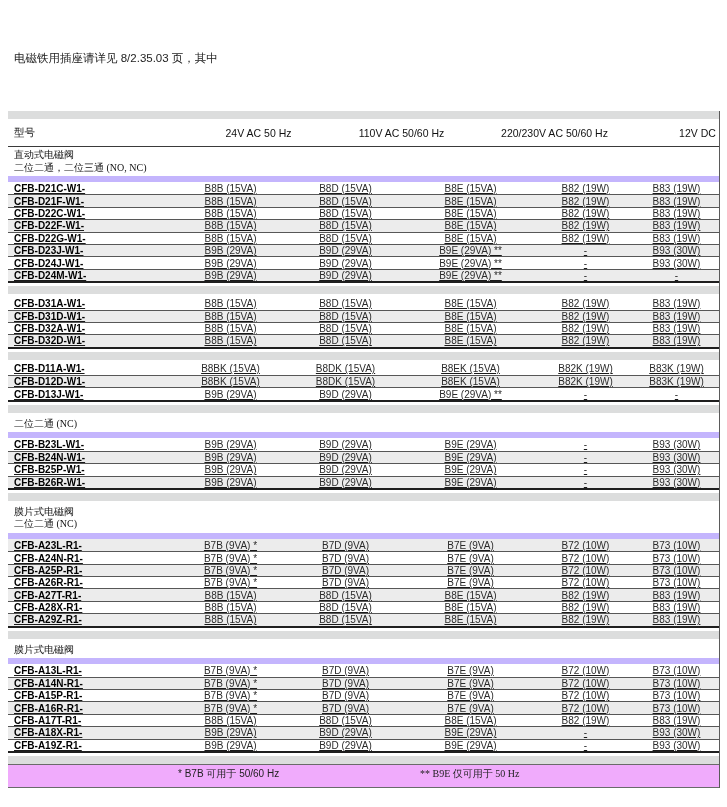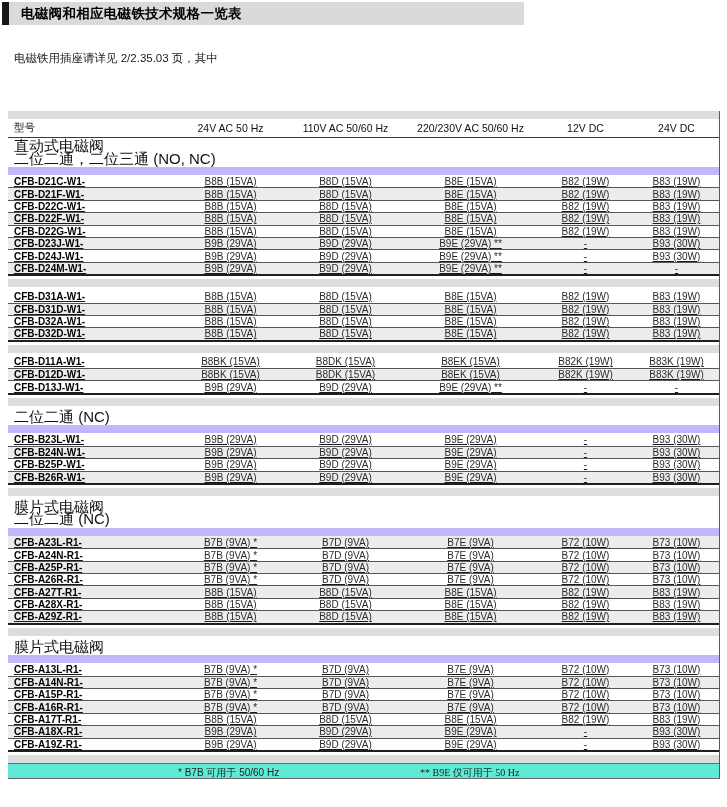--- a/index.html
+++ b/index.html
@@ -23,68 +23,65 @@
   
   .intro { position:absolute; left:14px; top:50px; font-size:11.5px; line-height:16px; color:#222; }
 
   
   .table-wrap {
     position:absolute; left:8px; top:111px; width:712px;
     border-right:1.5px solid #5a5a5a;
   }
   .band { height:8px; background:var(--band,#dcdddd); }
   .header-row {
-    display:flex; align-items:center; height:19px;
+    display:flex; align-items:center; height:28px;
     border-bottom:1.5px solid #3a3a3a;
-    font-size:10.5px; color:#111;
+    font-size:10.5px; color:#111;gap:28px;
   }
   .cell { flex:none; white-space:nowrap; overflow:visible; }
   .c0 { width:165px; text-align:left; padding-left:6px; }
   .c1 { width:115px; text-align:center; }
   .c2 { width:115px; text-align:center; }
   .c3 { width:135px; text-align:center; }
   .c4 { width:95px;  text-align:center; }
   .c5 { width:87px;  text-align:center; }
 
   .sec-title {
-    padding:2px 0 2px 6px; font-size:15px; line-height:12.5px;
-    border-bottom:8px solid #c4b5fd; color:#111;
+    padding:2px 0 2px 6px; font-size:10px; line-height:12.5px;
+    border-bottom:6px solid #c4b5fd; color:#111;font-family:Liberation Serif, serif;
   }
   .group { border-bottom:2px solid #1f1f1f;text-decoration:underline; }
   .row {
     display:flex; align-items:center; height:12.4px;
     font-size:10px; color:#2a2a2a; background:#fff;
   }
   .row.alt { background:var(--stripe,#ececec); }
   .row + .row { border-top:1px solid #575757; }
   .row .c0 { font-weight:bold; color:#000; }
 
   .sp-w { height:3px; background:#fff; }
   .sp-band { height:8px; background:var(--band,#dcdddd); }
 
   .footnote-row {
-    position:relative; height:16px;
+    position:relative; height:24px;
     border-top:1px solid #6a6a6a; border-bottom:1px solid #6a6a6a;
-    font-size:10px; color:#222; background:#5eead4;
+    font-size:10px; color:#222; background:#f0abfc;
   }
   .fn { position:absolute; top:2px; white-space:nowrap; }
   .fn1 { left:170px; }
   .fn2 { left:412px;font-family:Liberation Serif, serif; }
 </style>
 </head>
 <body>
 
 <div class="page">
 
-  <div class="title-bar">
-    <span class="title-text">电磁阀和相应电磁铁技术规格一览表</span>
-  </div>
 
   <div class="intro">
-    <div>电磁铁用插座请详见 2/2.35.03 页，其中</div>
+    <div>电磁铁用插座请详见 8/2.35.03 页，其中</div>
   </div>
 
   <div class="table-wrap">
     <div class="band"></div>
     <div class="header-row" id="header-row">
         <div class="cell c0">型号</div>
         <div class="cell c1">24V AC 50 Hz</div>
         <div class="cell c2">110V AC 50/60 Hz</div>
         <div class="cell c3">220/230V AC 50/60 Hz</div>
         <div class="cell c4">12V DC</div>

